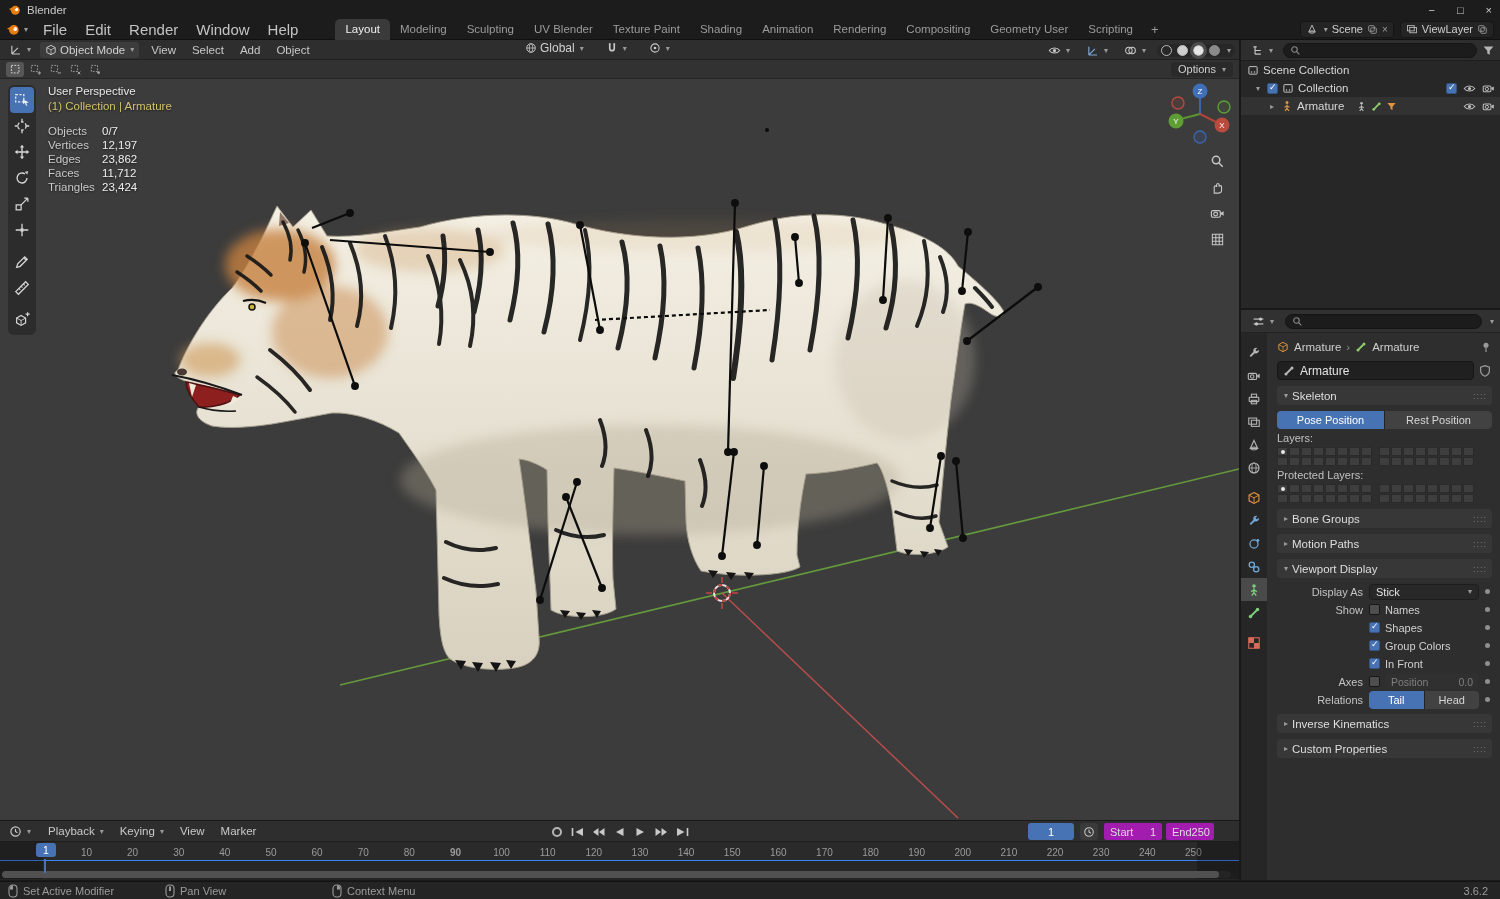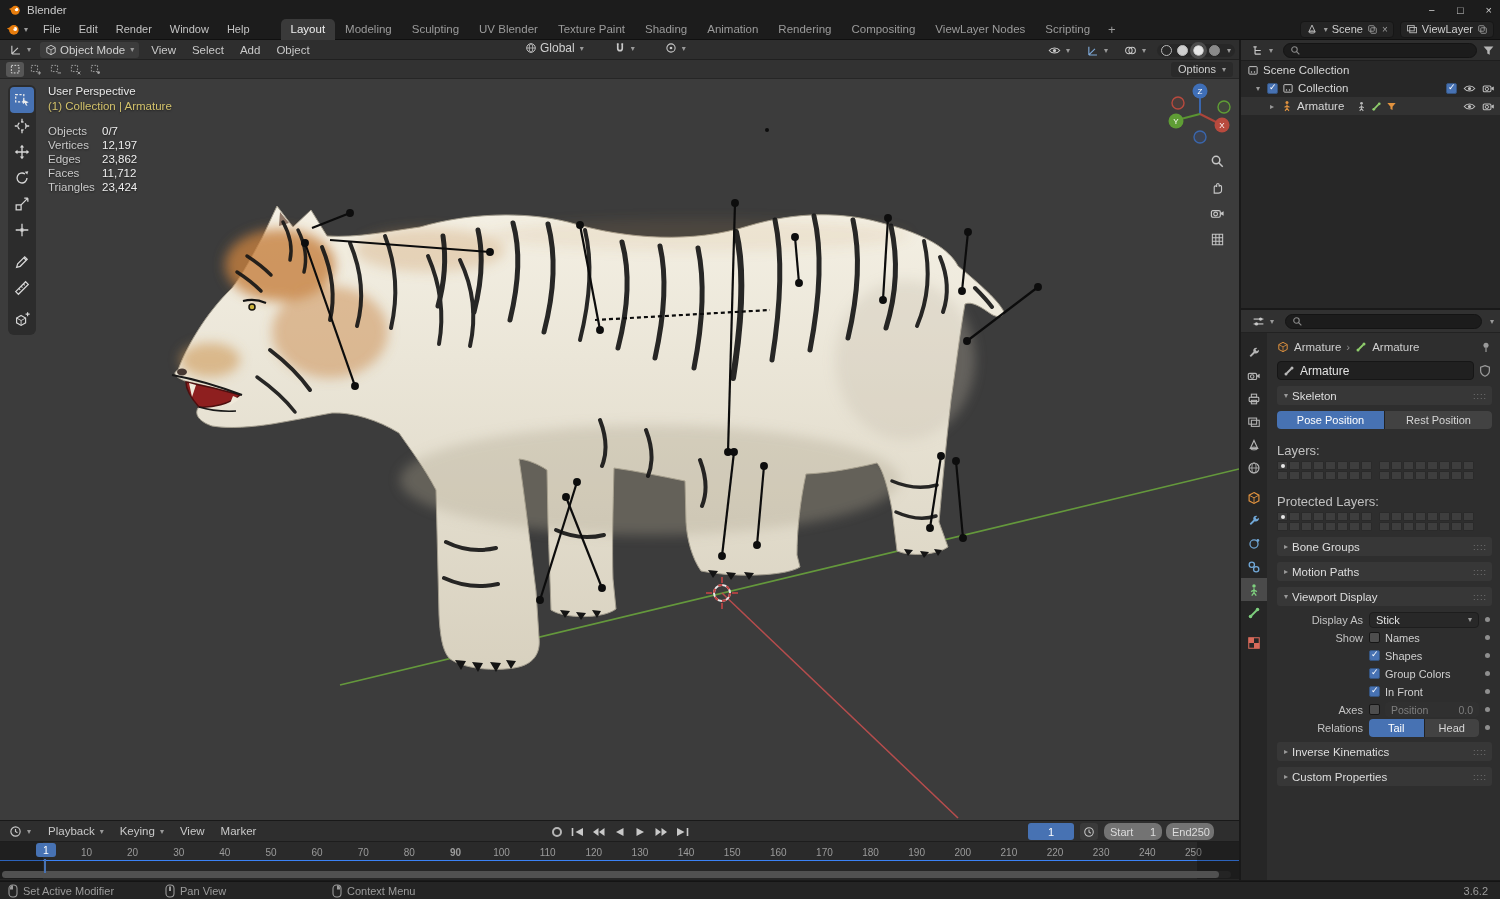--- a/index.html
+++ b/index.html
@@ -15,39 +15,39 @@
   display:flex;align-items:center;padding:0 8px}
 .titlebar .ttl{margin-left:6px;color:#c9c9c9;font-size:11.5px}
 .win-controls{margin-left:auto;display:flex;gap:22px;color:#cfcfcf;font-size:11px}
 .win-controls span{cursor:default}
 
 
 .topbar{position:absolute;left:0;top:19px;width:1500px;height:21px;background:#1c1c1c;
   display:flex;align-items:center;border-bottom:1px solid #101010}
 .logo-btn{display:flex;align-items:center;padding:0 6px;gap:2px}
 .menus{display:flex;align-items:center}
-.menus .menu-item{padding:0 9px;color:#c3c3c3;font-size:11px;line-height:21px;cursor:default}
-.ws-tabs{display:flex;align-items:flex-start;height:21px;margin-left:22px}
+.menus .menu-item{padding:0 9px;color:#c3c3c3;font-size:15px;line-height:21px;cursor:default}
+.ws-tabs{display:flex;align-items:flex-start;height:21px;margin-left:28px}
 .ws-tab{padding:3px 10px 4px;font-size:11.5px;color:#9b9b9b;border-radius:5px 5px 0 0;line-height:14px}
 .ws-tab.active{background:#3a3a3a;color:#efefef}
 .ws-add{padding:0 8px;color:#9b9b9b;font-size:13px}
 .tb-right{margin-left:auto;display:flex;align-items:center;gap:6px;padding-right:6px}
 .sel-field{display:flex;align-items:center;gap:4px;background:#242424;border:1px solid #161616;
   border-radius:4px;height:17px;padding:0 5px;font-size:11px;color:#cfcfcf}
 .sel-field .mini{color:#9a9a9a;font-size:10px}
 
 
 .viewport{position:absolute;left:0;top:40px;width:1239px;height:780px;background:#3c3c3c}
 .vp-header{position:relative;height:20px;background:#2e2e2e;display:flex;align-items:center;
   padding:0 4px;border-bottom:1px solid #202020}
 .hdr-btn{display:flex;align-items:center;gap:3px;height:16px;padding:0 5px;border-radius:3px;color:#d0d0d0}
 .mode-btn{background:#3c3c3c;margin-left:4px;font-size:11.5px}
 .vp-menus{display:flex;margin-left:4px}
 .vp-menus .menu-item{padding:0 8px;font-size:11.5px;color:#c9c9c9}
-.vp-center{position:absolute;left:520px;top:0;height:16px;display:flex;align-items:center;gap:20px}
+.vp-center{position:absolute;left:520px;top:0;height:16px;display:flex;align-items:center;gap:12px}
 .vp-right{position:absolute;right:4px;top:0;height:20px;display:flex;align-items:center;gap:6px}
 .shading-group{display:flex;align-items:center;background:#272727;border-radius:8px;padding:1px 4px;gap:5px}
 .shade-dot{width:11px;height:11px;border-radius:50%;border:1.5px solid #b9b9b9}
 .shade-dot.solid{background:#cfcfcf}
 .shade-dot.sel{outline:3px solid #4c4c4c;background:#e6e6e6}
 .shade-dot.rendered{background:#8a8a8a;border-color:#8a8a8a}
 .vp-body{position:absolute;left:0;top:20px;right:0;bottom:0;overflow:hidden}
 .scene-svg{position:absolute;left:0;top:0}
 .vp-toolsettings{position:absolute;left:0;top:0;right:0;height:19px;background:#323232;
   display:flex;align-items:center;padding:0 6px;border-bottom:1px solid #262626}
@@ -77,21 +77,21 @@
   padding:0 4px;border-bottom:1px solid #1d1d1d}
 .tl-menus{display:flex;align-items:center;margin-left:4px;gap:0}
 .tl-menu{padding:0 8px;font-size:11.5px;color:#c9c9c9;display:flex;align-items:center;gap:3px}
 .transport{position:absolute;left:548px;top:0;height:21px;display:flex;align-items:center;gap:4px}
 .tp-btn{width:17px;height:16px;display:flex;align-items:center;justify-content:center;border-radius:3px}
 .rec-dot{width:10px;height:10px;border-radius:50%;border:2px solid #b5b5b5}
 .frame-field{position:absolute;left:1028px;top:2px;width:46px;height:17px;background:#4772b3;
   border-radius:3px;color:#fff;display:flex;align-items:center;justify-content:center;font-size:11px}
 .key-btn{position:absolute;left:1080px;top:2px;width:18px;height:17px;border-radius:3px;
   display:flex;align-items:center;justify-content:center;background:#3a3a3a}
-.range-field{position:absolute;top:2px;height:17px;background:#737373;border-radius:7px;
+.range-field{position:absolute;top:2px;height:17px;background:#a21caf;border-radius:2px;
   display:flex;align-items:center;justify-content:space-between;padding:0 6px;font-size:11px;color:#dcdcdc}
 .range-start{left:1104px;width:58px}
 .range-end{left:1166px;width:48px}
 .tl-ruler{position:absolute;left:0;top:21px;width:1239px;height:19px;background:#2a2a2a;border-bottom:1px solid #3b82f6}
 .tick{position:absolute;bottom:2px;transform:translateX(-50%);font-size:10px;color:#9b9b9b}
 .tl-shade{position:absolute;top:21px;height:37px;background:rgba(0,0,0,.24)}
 .playhead{position:absolute;left:36px;top:22px;background:#4772b3;color:#fff;font-size:10.5px;
   border-radius:3px;padding:1px 7px;z-index:3}
 .playline{position:absolute;left:44px;top:38px;width:2px;height:14px;background:#4772b3;z-index:2}
 .tl-scroll{position:absolute;left:2px;right:8px;top:50px;height:7px;background:#242424;border-radius:4px}
@@ -123,21 +123,21 @@
 .bc-pin{margin-left:auto}
 .name-row{display:flex;align-items:center;gap:4px;margin-top:5px}
 .name-field{flex:1;display:flex;align-items:center;gap:5px;background:#202020;border:1px solid #161616;
   border-radius:4px;height:19px;padding:0 5px;color:#e3e3e3}
 .panel-hdr{display:flex;align-items:center;gap:4px;height:19px;background:#373737;border-radius:3px;
   margin-top:6px;padding:0 5px;color:#dedede;font-size:11.5px}
 .panel-hdr .drag{margin-left:auto;color:#777;font-size:9px;letter-spacing:1px}
 .seg{display:flex;background:#222;border-radius:4px;overflow:hidden;gap:1px;height:18px;margin-top:6px}
 .seg .sg{flex:1;display:flex;align-items:center;justify-content:center;background:#424242;font-size:11px;color:#d6d6d6}
 .seg .sg.active{background:#4772b3;color:#fff}
-.sub-label{margin-top:14px;font-size:13px;color:#c0c0c0}
+.sub-label{margin-top:3px;font-size:11px;color:#c0c0c0}
 .grid-wrap{display:flex;gap:7px;margin-top:3px}
 .layer-grid{display:grid;grid-template-columns:repeat(8,11px);grid-auto-rows:9px;gap:1px}
 .layer-cell{background:#3e3e3e;border:1px solid #2a2a2a;border-radius:1px;position:relative}
 .layer-cell.on::after{content:"";position:absolute;left:2.5px;top:1.5px;width:4px;height:4px;border-radius:50%;background:#e8e8e8}
 .prow{display:flex;align-items:center;gap:6px;height:17px;margin-top:1px}
 .prow .plabel{width:86px;text-align:right;color:#c3c3c3;font-size:11px;flex:none}
 .prow .pctrl{flex:1;display:flex;align-items:center;gap:5px}
 .prow .adot{width:5px;height:5px;border-radius:50%;background:#8f8f8f;flex:none;margin-left:auto;margin-right:2px}
 .dropdown{flex:1;display:flex;align-items:center;justify-content:space-between;background:#282828;
   border:1px solid #1d1d1d;border-radius:4px;height:16px;padding:0 6px;font-size:11px;color:#e0e0e0}
@@ -303,21 +303,21 @@
     <div class="ws-tabs">
         <span class="ws-tab active">Layout</span>
         <span class="ws-tab">Modeling</span>
         <span class="ws-tab">Sculpting</span>
         <span class="ws-tab">UV Blender</span>
         <span class="ws-tab">Texture Paint</span>
         <span class="ws-tab">Shading</span>
         <span class="ws-tab">Animation</span>
         <span class="ws-tab">Rendering</span>
         <span class="ws-tab">Compositing</span>
-        <span class="ws-tab">ViewLayer Nodes</span>
+        <span class="ws-tab">Geometry User</span>
         <span class="ws-tab">Scripting</span>
       </div>
     <span class="ws-add">+</span>
     <div class="tb-right">
       <div class="sel-field">
         <svg class="i" width="12" height="12" viewBox="0 0 16 16" color="#b9b9b9">
             <use href="#i-cone"></use>
           </svg>
         <span class="caret">▾</span>
         <span>Scene</span>

